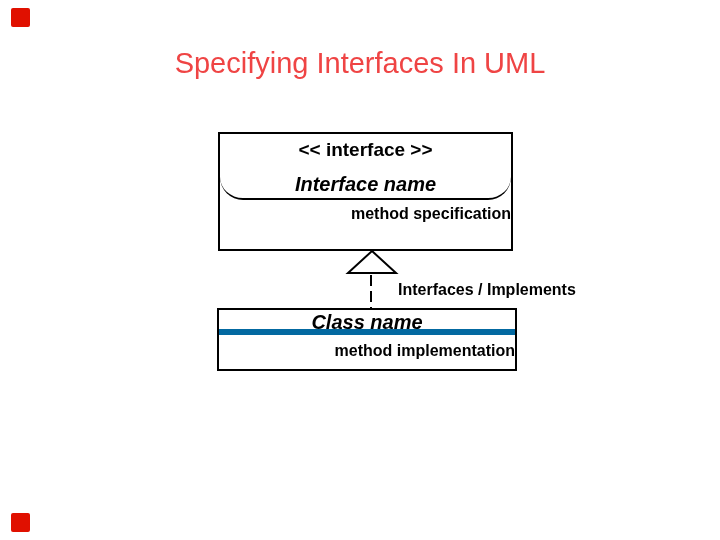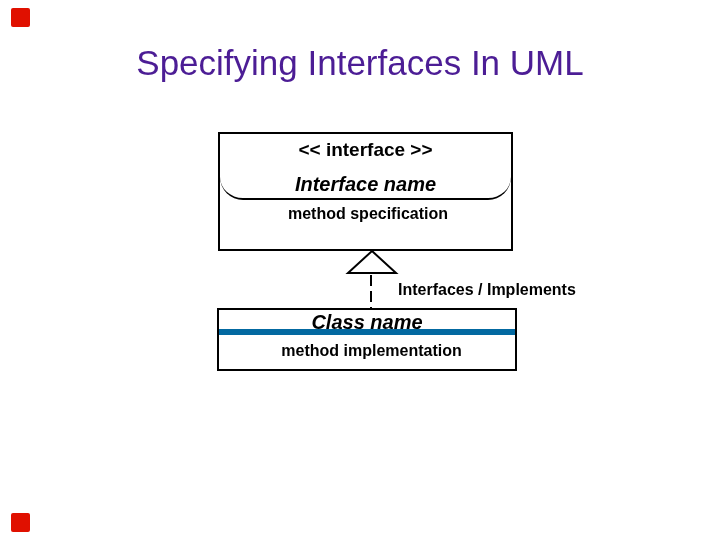--- a/index.html
+++ b/index.html
@@ -26,23 +26,23 @@
   }
   .corner-marker.top    { left: 11px; top: 8px; }
   .corner-marker.bottom { left: 11px; top: 513px; }
 
   .page-title {
     position: absolute;
     left: 0;
     top: 45px;
     width: 720px;
     text-align: center;
-    font-size: 35px;
+    font-size: 29px;
     line-height: 36px;
-    color: #4c1d95;
+    color: #ef4444;
     font-weight: 400;
     letter-spacing: 0px;
   }
 
   .uml-box {
     position: absolute;
     box-sizing: border-box;
     border: 2px solid #000000;
     background: #ffffff;
     color: #000000;
@@ -70,21 +70,21 @@
     font-size: 20px;
     line-height: 22px;
     font-weight: 700;
     font-style: italic;
   }
   .interface-box .type-name { margin-top: 12px; }
   .methods {
     font-size: 16px;
     line-height: 20px;
     font-weight: 700;
-    text-align: center;
+    text-align: right;
   }
   .interface-box .methods { padding: 4px 0 0 5px; }
 
   .realization-arrow {
     position: absolute;
     left: 340px;
     top: 249px;
   }
 
   .realization-label {

